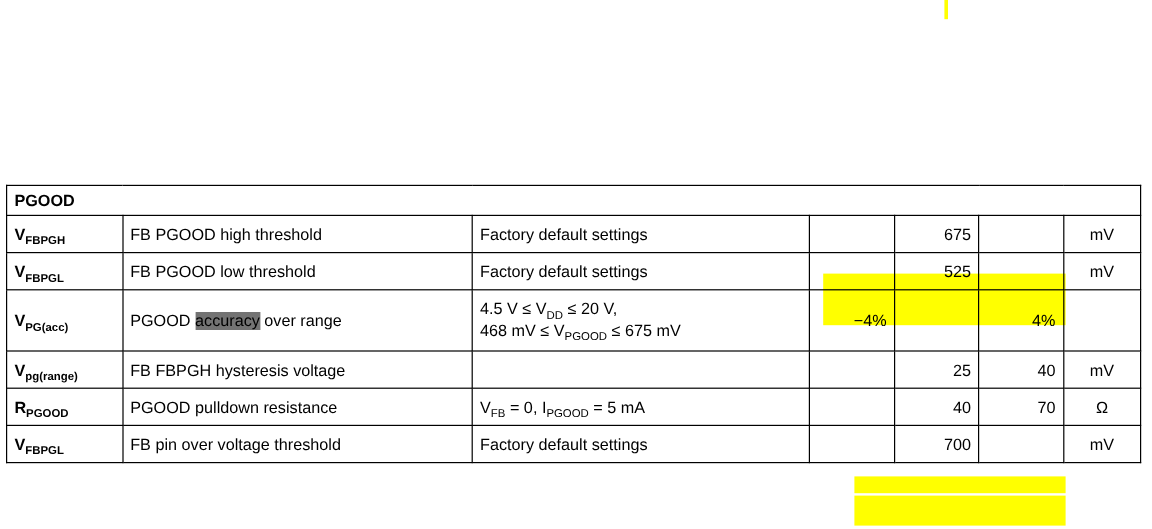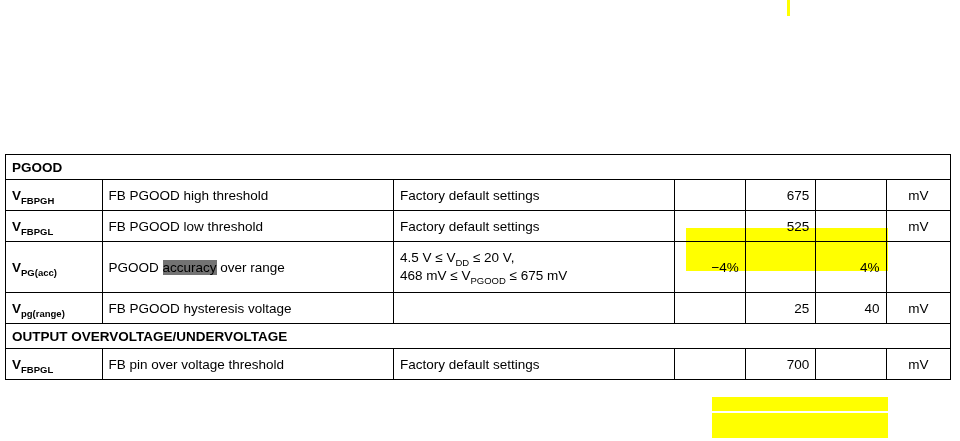--- a/index.html
+++ b/index.html
@@ -148,33 +148,39 @@
           <span class="cell-inner nowrap"><span>468 mV ≤ V</span><sub>PGOOD</sub><span> ≤ 675 mV</span></span>
         </td>
         <td class="num">−4%</td>
         <td class="num"></td>
         <td class="num">4%</td>
         <td class="unit"></td>
       </tr>
 
       <tr>
         <td class="sym"><span>V</span><sub>pg(range)</sub></td>
-        <td>FB PGOOD hysteresis voltage</td>
+        <td>FB FBPGH hysteresis voltage</td>
         <td></td>
         <td class="num"></td>
         <td class="num">25</td>
         <td class="num">40</td>
         <td class="unit">mV</td>
       </tr>
 
+      <tr>
+        <td class="sym"><span>R</span><sub>PGOOD</sub></td>
+        <td>PGOOD pulldown resistance</td>
+        <td><span>V</span><sub>FB</sub><span> = 0, I</span><sub>PGOOD</sub><span> = 5 mA</span></td>
+        <td class="num"></td>
+        <td class="num">40</td>
+        <td class="num">70</td>
+        <td class="unit">Ω</td>
+      </tr>
 
 
-      <tr class="section-row">
-        <td colspan="7">OUTPUT OVERVOLTAGE/UNDERVOLTAGE</td>
-      </tr>
 
       <tr>
         <td class="sym"><span>V</span><sub>FBPGL</sub></td>
         <td>FB pin over voltage threshold</td>
         <td>Factory default settings</td>
         <td class="num"></td>
         <td class="num">700</td>
         <td class="num"></td>
         <td class="unit">mV</td>
       </tr>

